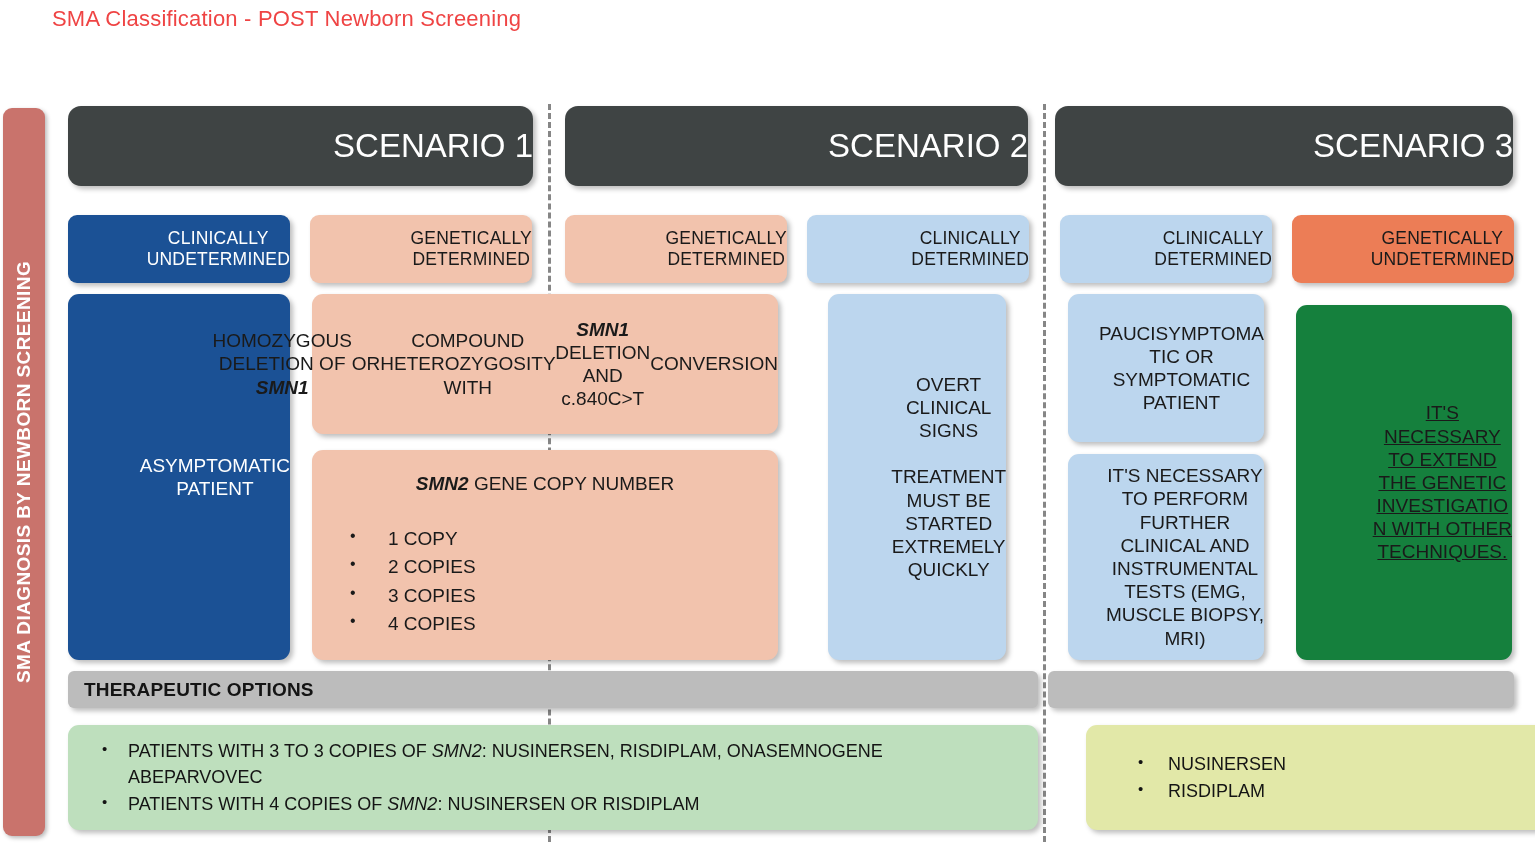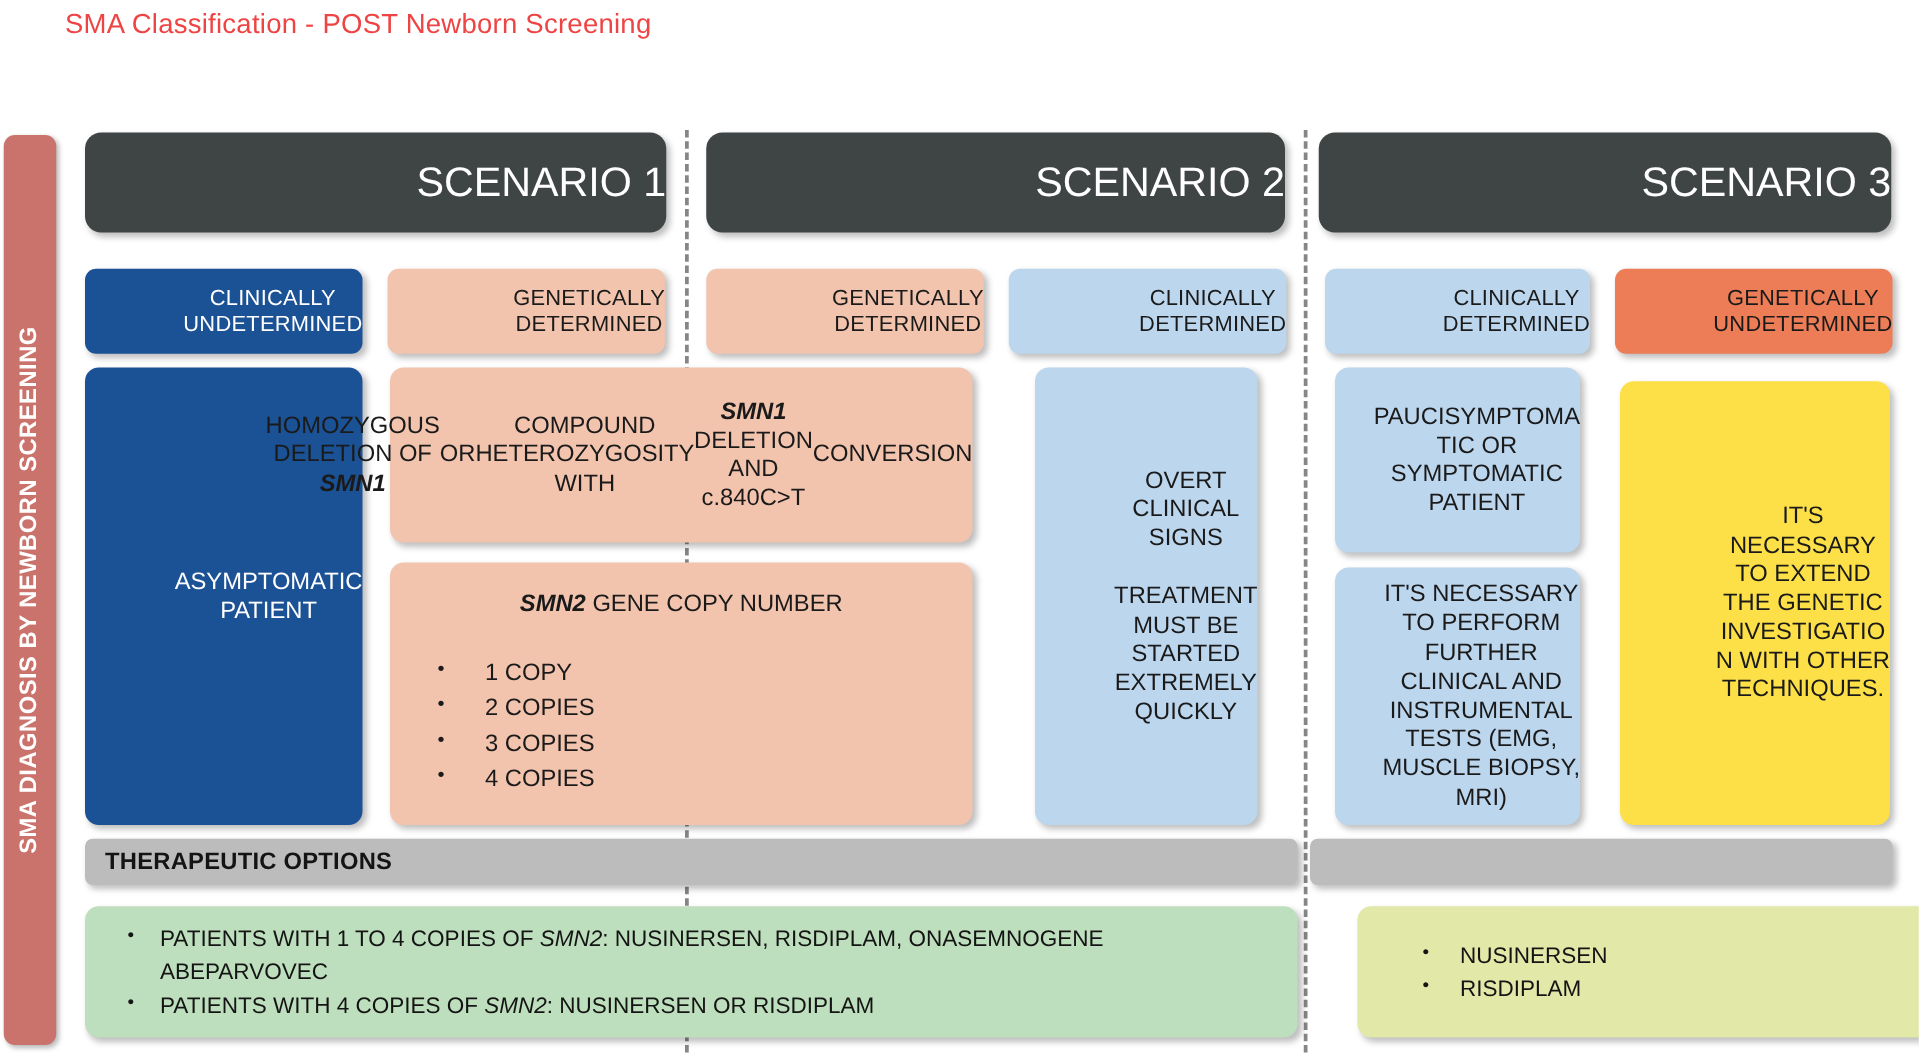--- a/index.html
+++ b/index.html
@@ -75,21 +75,21 @@
   }
   .tag.blue-dark { background: #1b5195; color: #ffffff; }
   .tag.peach     { background: #f2c3ad; }
   .tag.blue-lite { background: #bcd6ee; }
   .tag.orange    { background: #ec7d56; }
 
   .body-box { font-size: 19px; }
   .body-box.blue-dark { background: #1b5195; color: #ffffff; }
   .body-box.peach     { background: #f2c3ad; }
   .body-box.blue-lite { background: #bcd6ee; }
-  .body-box.orange    { background: #fde047; }
+  .body-box.orange    { background: #15803d; text-decoration: underline; }
 
   .multiline { white-space: pre-line; }
 
   
   .copy-box {
     flex-direction: column;
     align-items: center;
     justify-content: flex-start;
     padding-top: 22px;
   }
@@ -271,21 +271,21 @@
 TECHNIQUES.</div>
 
 <div class="therapy-bar" style="left:68px; top:671px; width:970px; height:37px;">
   <span class="label">THERAPEUTIC OPTIONS</span>
 </div>
 <div class="therapy-bar" style="left:1048px; top:671px; width:466px; height:37px;"></div>
 
 <div class="treat-panel green" style="left:68px; top:725px; width:970px; height:105px; padding:0 22px;">
   <ul>
     <li>
-      <span>PATIENTS WITH 1 TO 4 COPIES OF </span><i>SMN2</i><span>: NUSINERSEN, RISDIPLAM, ONASEMNOGENE ABEPARVOVEC</span>
+      <span>PATIENTS WITH 3 TO 3 COPIES OF </span><i>SMN2</i><span>: NUSINERSEN, RISDIPLAM, ONASEMNOGENE ABEPARVOVEC</span>
     </li>
     <li>
       <span>PATIENTS WITH 4 COPIES OF </span><i>SMN2</i><span>: NUSINERSEN OR RISDIPLAM</span>
     </li>
   </ul>
 </div>
 
 <div class="treat-panel yellow" style="left:1048px; top:725px; width:466px; height:105px; padding:0 22px;margin-left:38px;">
   <ul>
     <li>NUSINERSEN</li>

